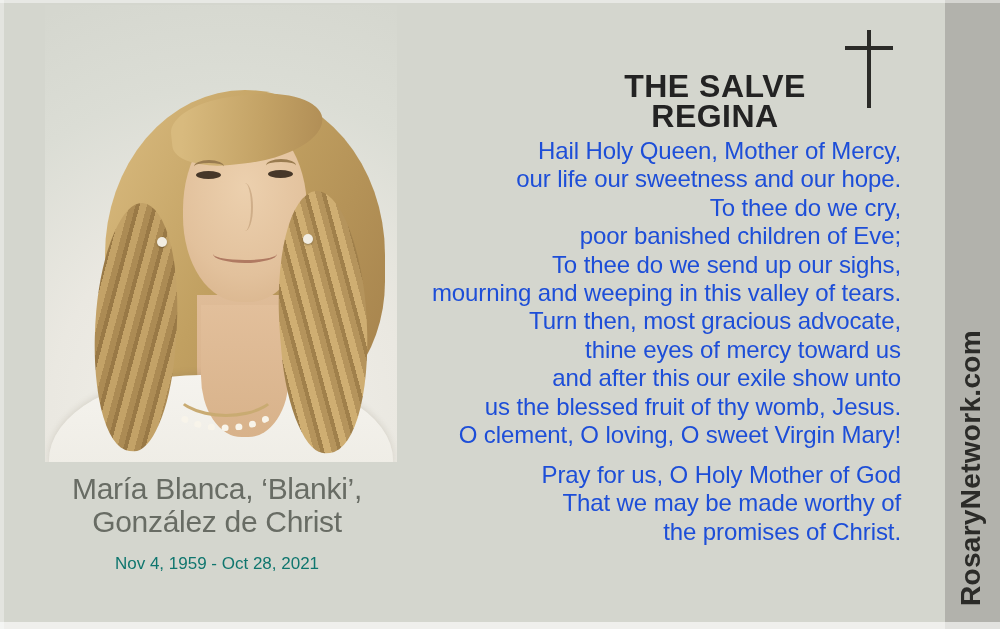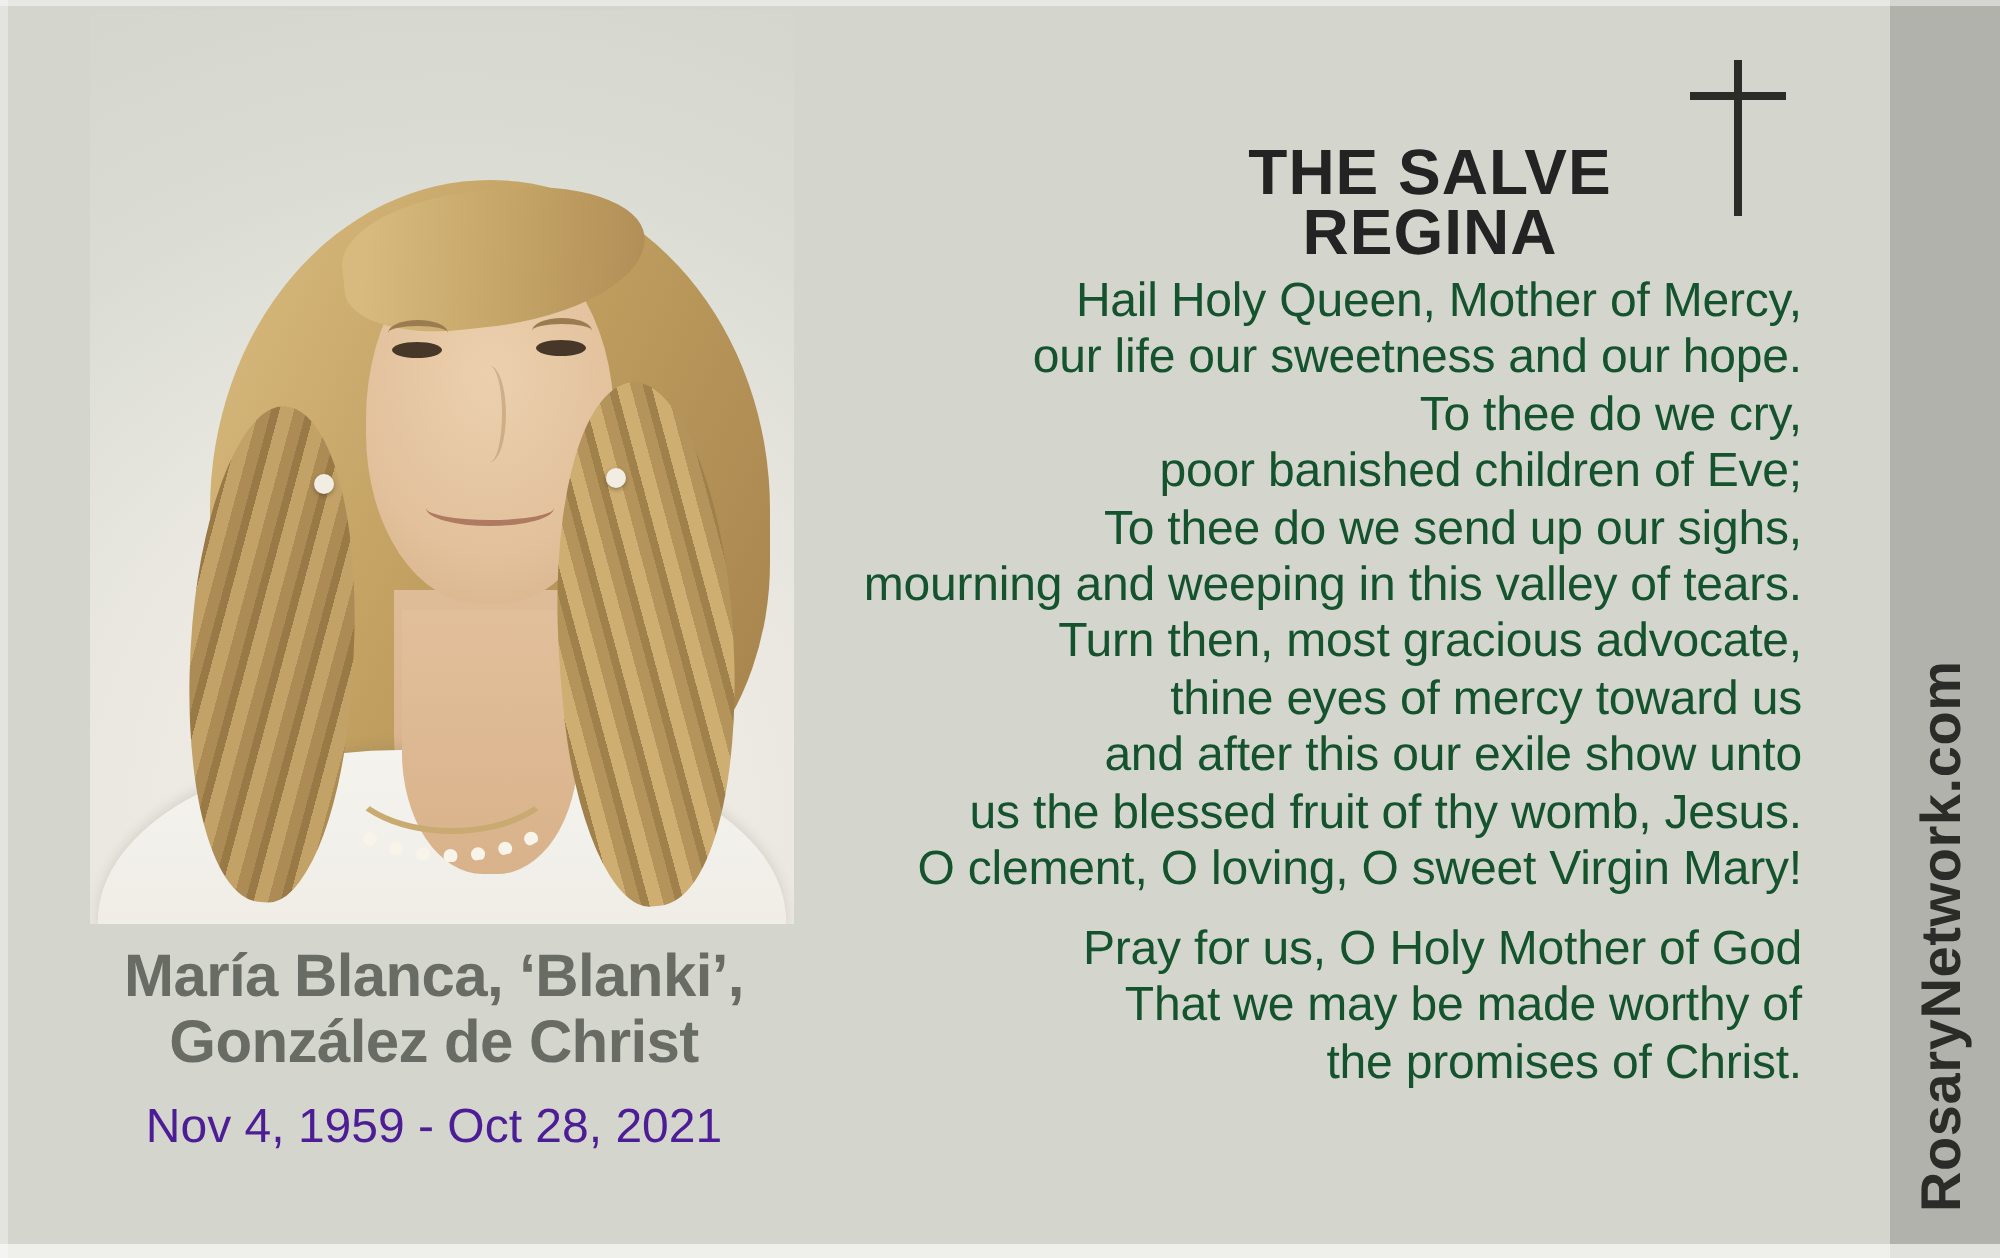--- a/index.html
+++ b/index.html
@@ -33,35 +33,35 @@
   .cross .h{position:absolute;left:5px;top:21px;width:48px;height:4px;background:#2b2b28;}
 
   
   .prayer-title{
     position:absolute;left:560px;top:71px;width:310px;margin:0;
     font-size:32px;font-weight:700;letter-spacing:.5px;color:#232323;
     text-align:center;line-height:30px;
   }
   .prayer-body,.prayer-closing{
     position:absolute;right:99px;width:560px;
-    font-size:24px;line-height:28.4px;color:#14532d;
+    font-size:24px;line-height:28.4px;color:#1d4ed8;
     text-align:right;white-space:pre-line;letter-spacing:-.1px;
   }
   .prayer-body{top:137px;}
   .prayer-closing{top:461px;}
 
   
   .name{
     position:absolute;left:30px;top:472px;width:374px;
-    text-align:center;font-weight:700;font-size:30px;line-height:33px;
+    text-align:center;font-weight:400;font-size:30px;line-height:33px;
     color:#686c64;letter-spacing:-.3px;
   }
   .dates{
     position:absolute;left:30px;top:551px;width:374px;
-    text-align:center;font-size:24px;line-height:26px;color:#4c1d95;
+    text-align:center;font-size:17px;line-height:26px;color:#0f766e;
   }
 
   
   .photo{
     position:absolute;left:45px;top:5px;width:352px;height:457px;overflow:hidden;
     background:radial-gradient(120% 95% at 52% 88%, #f3f1eb 0%, #eae8e1 42%, #dbddd5 74%, #d5d7cf 100%);
   }
   .photo *{position:absolute;}
   .hair-back{
     left:60px;top:85px;width:280px;height:330px;

